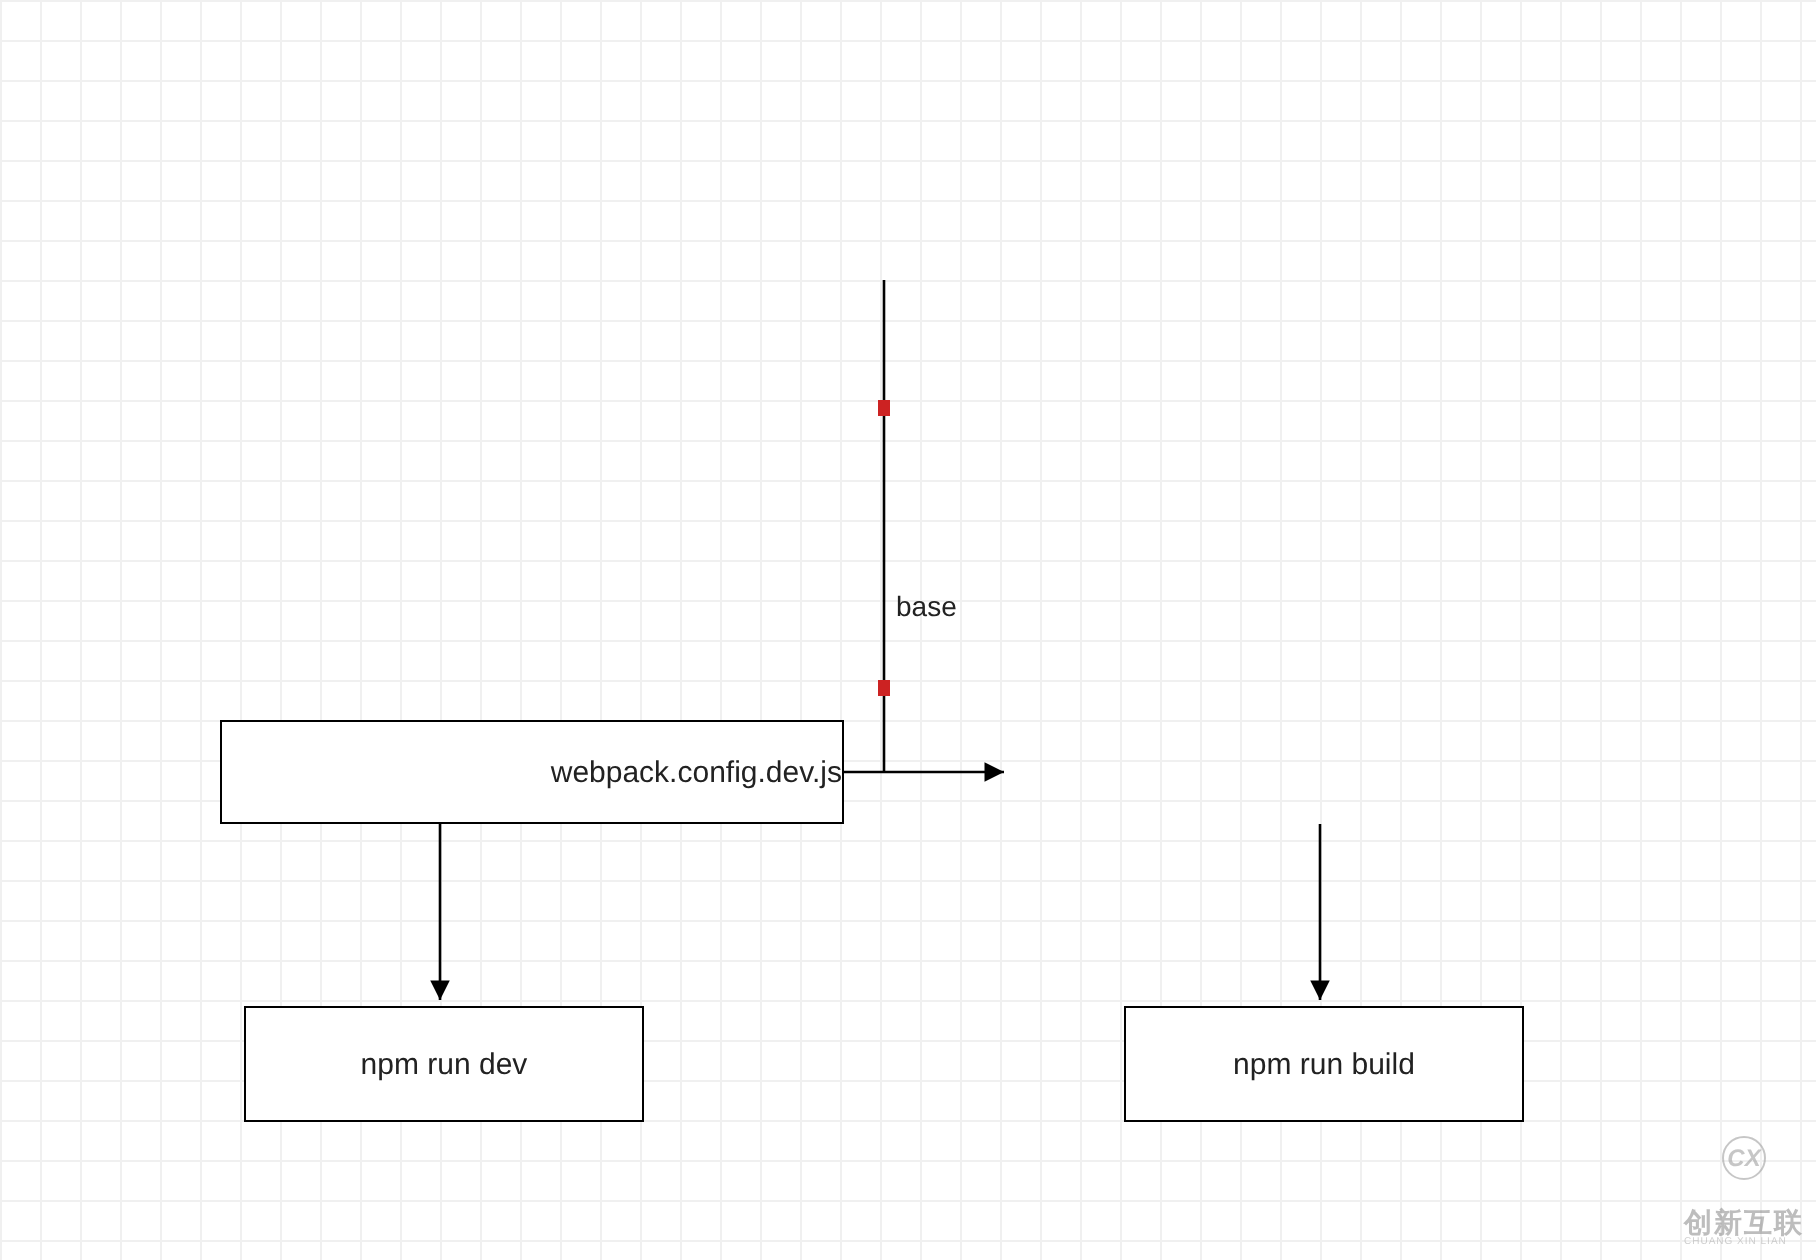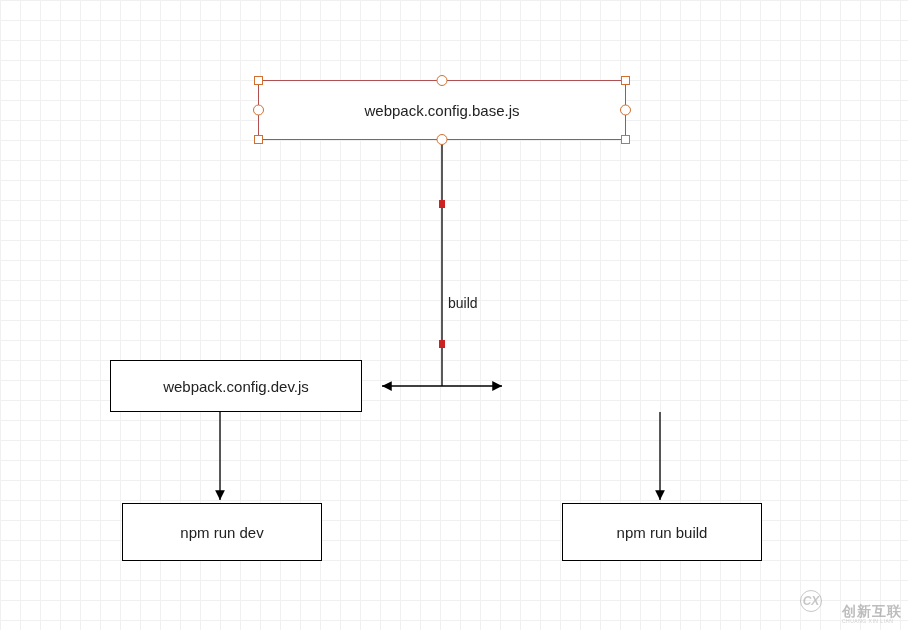--- a/index.html
+++ b/index.html
@@ -65,23 +65,25 @@
     overflow: visible;
   }
   .red-dot {
     fill: #cc2222;
   }
   .watermark {
     position: absolute;
     right: 6px;
     bottom: 6px;
     display: flex;
-    gap: 20px;
+    align-items: center;
+    gap: 0;
     opacity: 0.55;
     font-family: "Microsoft YaHei", sans-serif;
+    flex-direction: column;
   }
   .watermark .logo {
     width: 22px;
     height: 22px;
     border: 1.5px solid #999;
     border-radius: 50%;
     display: flex;
     align-items: center;
     justify-content: center;
     font-weight: bold;
@@ -122,37 +124,24 @@
     <rect x="439" y="200" width="6" height="8" class="red-dot"></rect>
     <rect x="439" y="340" width="6" height="8" class="red-dot"></rect>
 
     <line x1="382" y1="386" x2="502" y2="386" stroke="#000" stroke-width="1.3" marker-start="url(#arrow)" marker-end="url(#arrow)"></line>
 
     <line x1="220" y1="412" x2="220" y2="500" stroke="#000" stroke-width="1.3" marker-end="url(#arrow)"></line>
 
     <line x1="660" y1="412" x2="660" y2="500" stroke="#000" stroke-width="1.3" marker-end="url(#arrow)"></line>
   </svg>
 
-  <div class="node selected-node" style="left:258px; top:80px; width:368px; height:60px;">
-    <span>webpack.config.base.js</span>
 
-    <div class="connection-point" style="left:50%; top:-6px; transform:translateX(-50%);"></div>
-    <div class="connection-point" style="left:50%; bottom:-6px; transform:translateX(-50%);"></div>
-    <div class="connection-point" style="top:50%; left:-6px; transform:translateY(-50%);"></div>
-    <div class="connection-point" style="top:50%; right:-6px; transform:translateY(-50%);"></div>
+  <div class="edge-label" style="left:448px; top:295px;">base</div>
 
-    <div class="resize-handle" style="left:-5px; top:-5px;"></div>
-    <div class="resize-handle" style="right:-5px; top:-5px;"></div>
-    <div class="resize-handle" style="left:-5px; bottom:-5px;"></div>
-    <div class="resize-handle" style="right:-5px; bottom:-5px;"></div>
-  </div>
-
-  <div class="edge-label" style="left:448px; top:295px;">build</div>
-
-  <div class="node" style="left:110px; top:360px; width:252px; height:52px;">
+  <div class="node" style="left:110px; top:360px; width:312px; height:52px;justify-content:flex-end;">
     <span>webpack.config.dev.js</span>
   </div>
 
 
   <div class="node" style="left:562px; top:503px; width:200px; height:58px;">
     <span>npm run build</span>
   </div>
 
   <div class="node" style="left:122px; top:503px; width:200px; height:58px;">
     <span>npm run dev</span>

